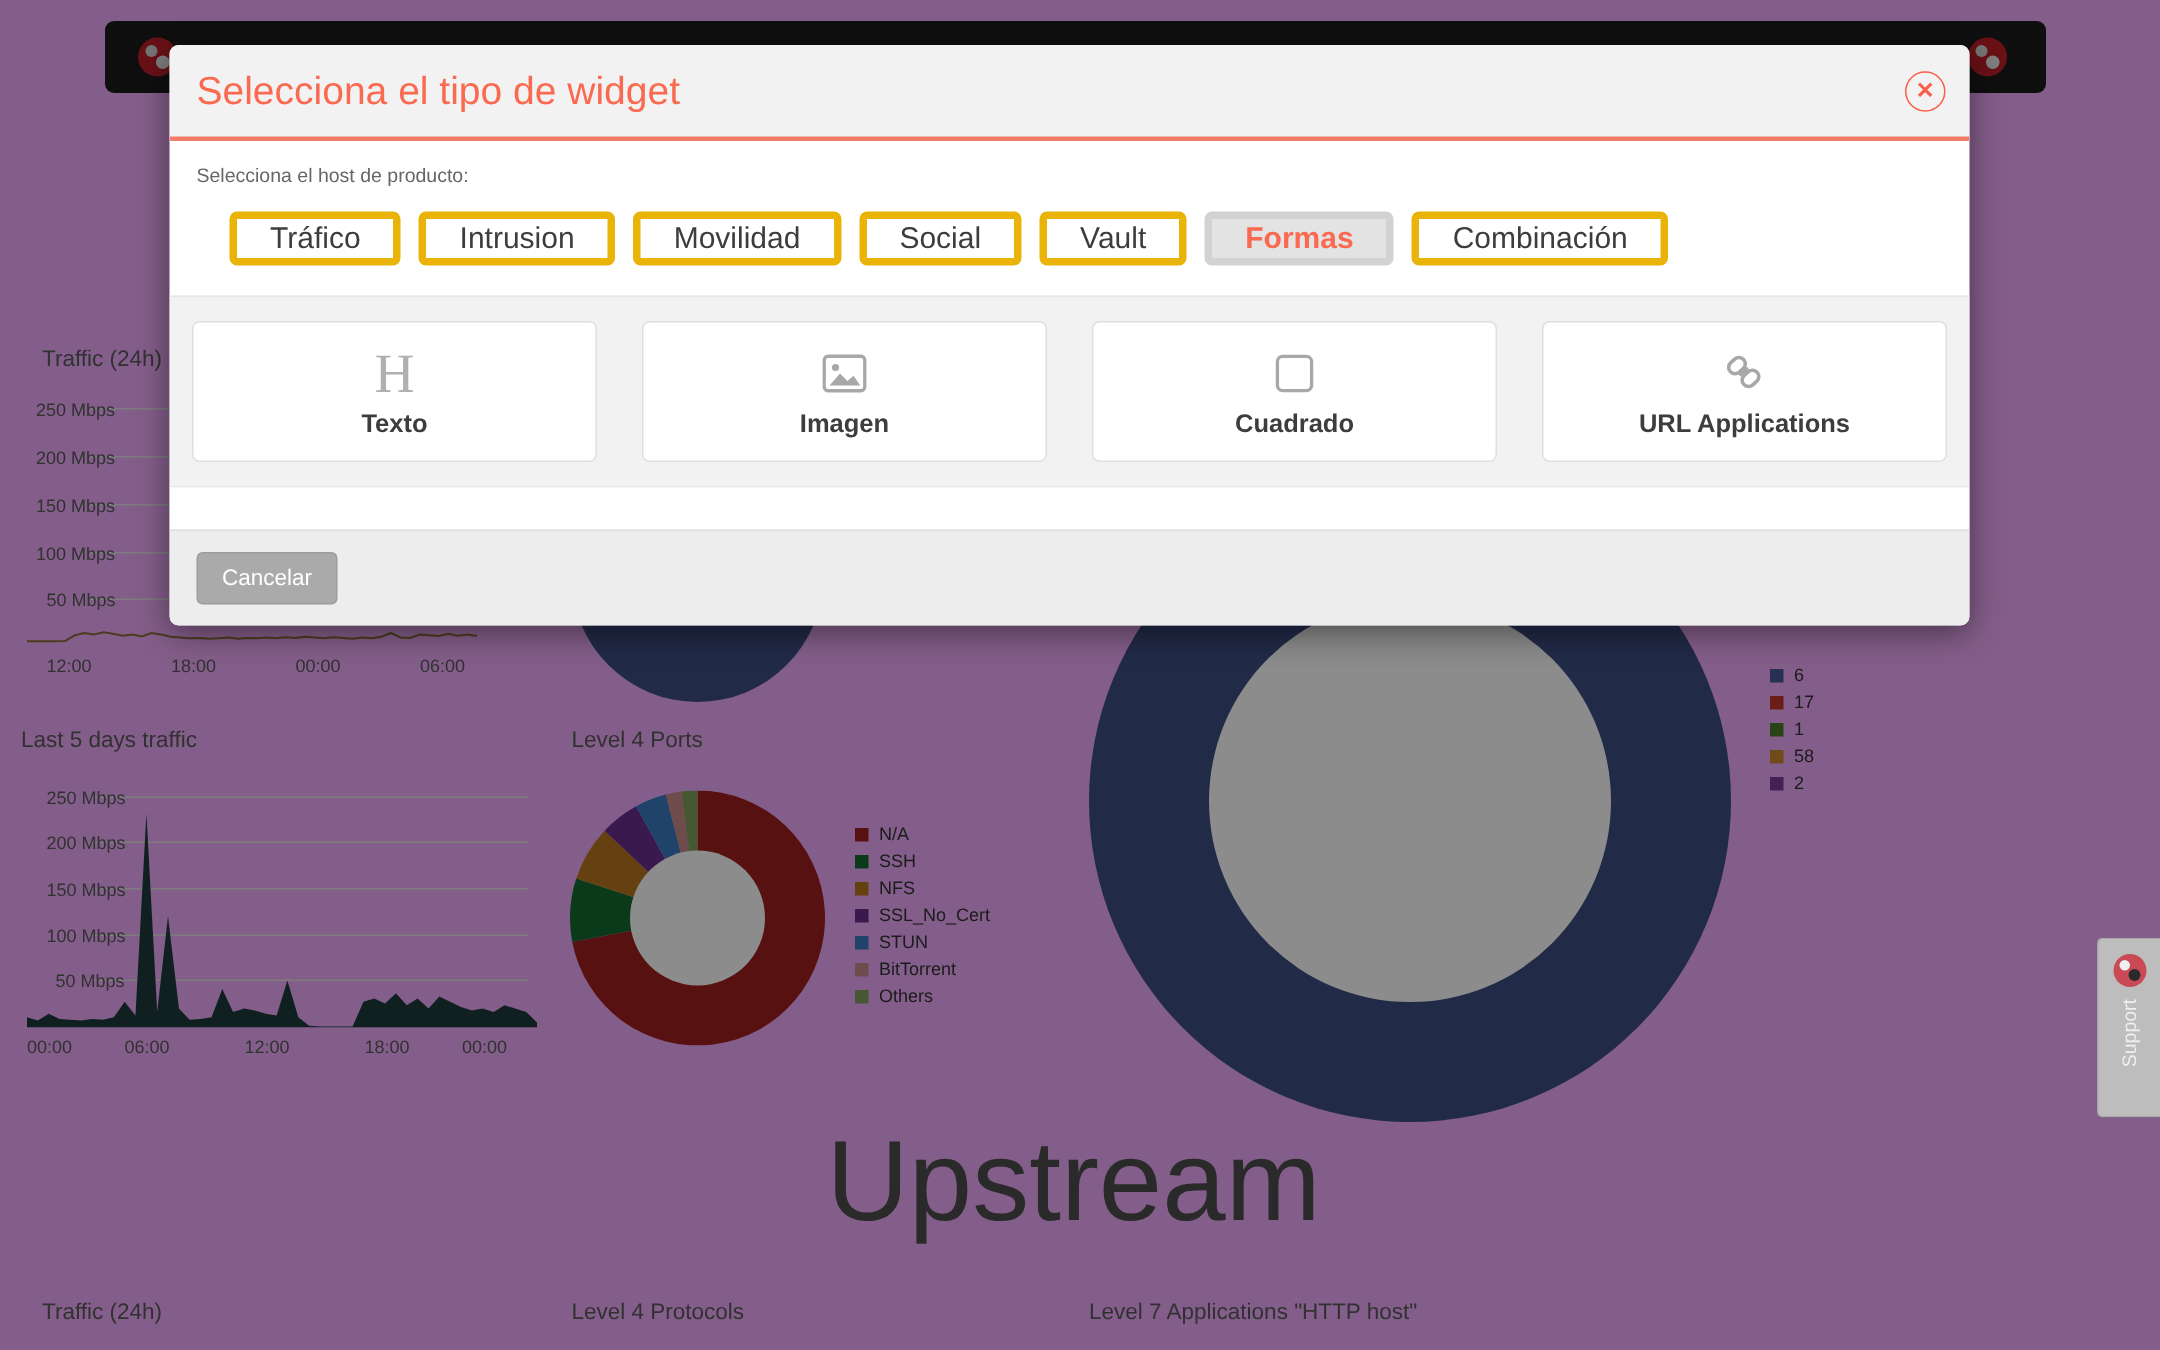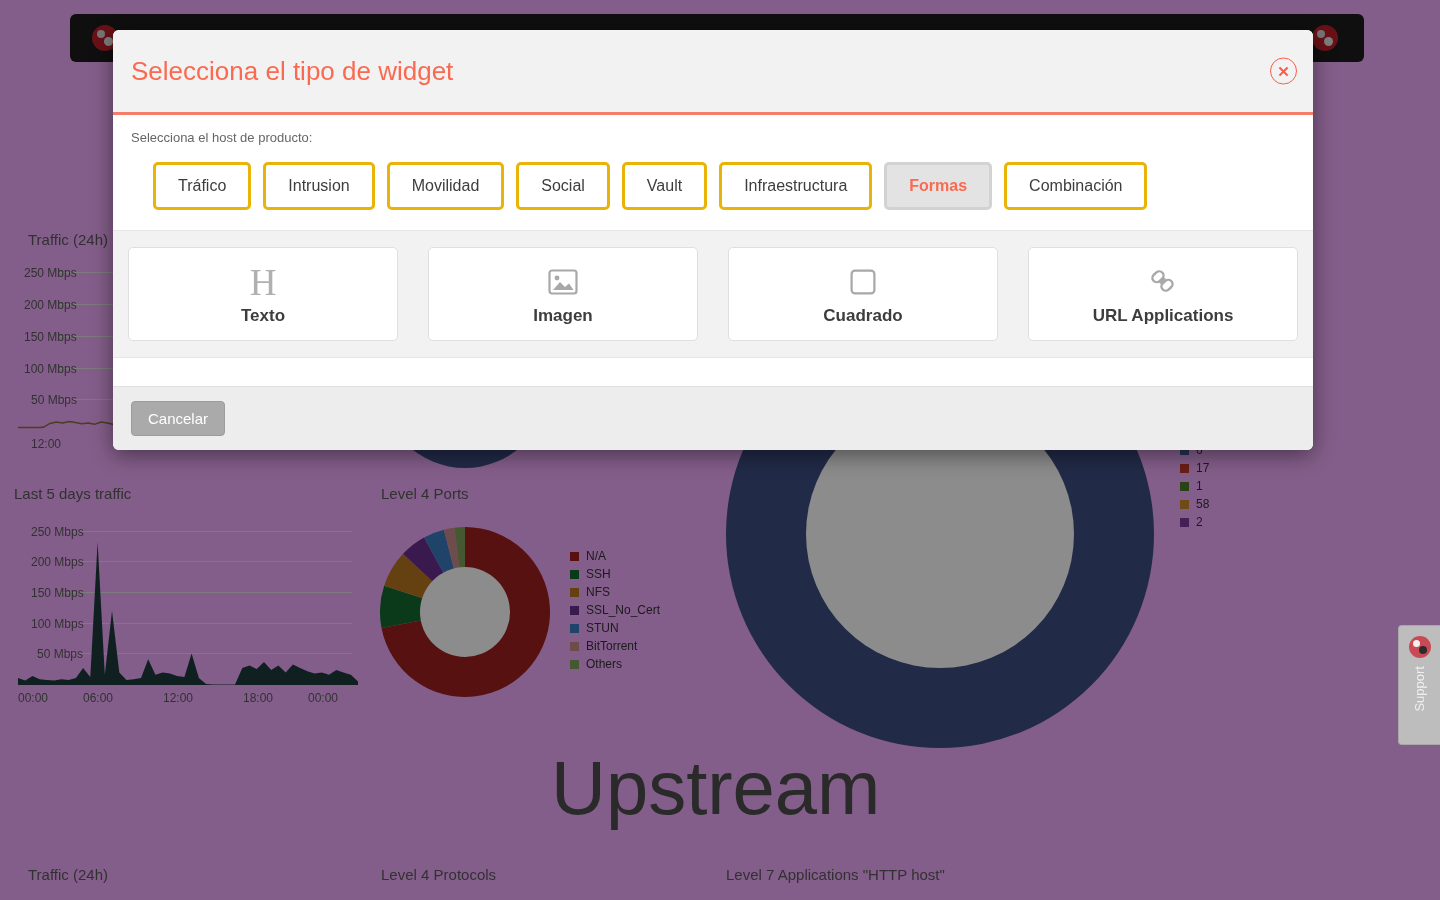--- a/index.html
+++ b/index.html
@@ -144,21 +144,21 @@
     left: 113px; top: 30px;
     width: 1200px;
     background: #ffffff;
     border-radius: 6px;
     box-shadow: 0 5px 22px rgba(0,0,0,0.45);
     z-index: 100;
     overflow: hidden;
   }
   .modal-header {
     position: relative;
-    height: 85px;
+    height: 64px;
     background: #f2f2f2;
     border-bottom: 3px solid #f47c68;
     display: flex; align-items: center;
     padding: 0 18px;
   }
   .modal-title {
     font-size: 26px;
     font-weight: 400;
     color: #fa6a50;
   }
@@ -184,26 +184,26 @@
   }
 
   .tab-row {
     display: flex;
     gap: 12px;
     padding: 17px 18px 20px 40px;
     flex-wrap: nowrap;
   }
   .tab-btn {
     background: #ffffff;
-    border: 3px solid #eab308;
+    border: 5px solid #eab308;
     border-radius: 5px;
     padding: 0 22px;
-    height: 48px;
+    height: 36px;
     display: flex; align-items: center; justify-content: center;
-    font-size: 16px;
+    font-size: 20px;
     color: #3d3d3d;
     cursor: pointer;
     white-space: nowrap;
   }
   .tab-btn.active {
     background: #e3e3e3;
     border-color: #d2d2d2;
     color: #fa6a50;
     font-weight: bold;
   }
@@ -407,21 +407,20 @@
   </div>
 
   <div class="modal-subtitle">Selecciona el host de producto:</div>
 
   <div class="tab-row">
     <div class="tab-btn">Tráfico</div>
     <div class="tab-btn">Intrusion</div>
     <div class="tab-btn">Movilidad</div>
     <div class="tab-btn">Social</div>
     <div class="tab-btn">Vault</div>
-    <div class="tab-btn">Infraestructura</div>
     <div class="tab-btn active">Formas</div>
     <div class="tab-btn">Combinación</div>
   </div>
 
   <div class="card-band">
 
     <div class="widget-card">
       <div class="widget-icon">
         <span class="serif-h">H</span>
       </div>

